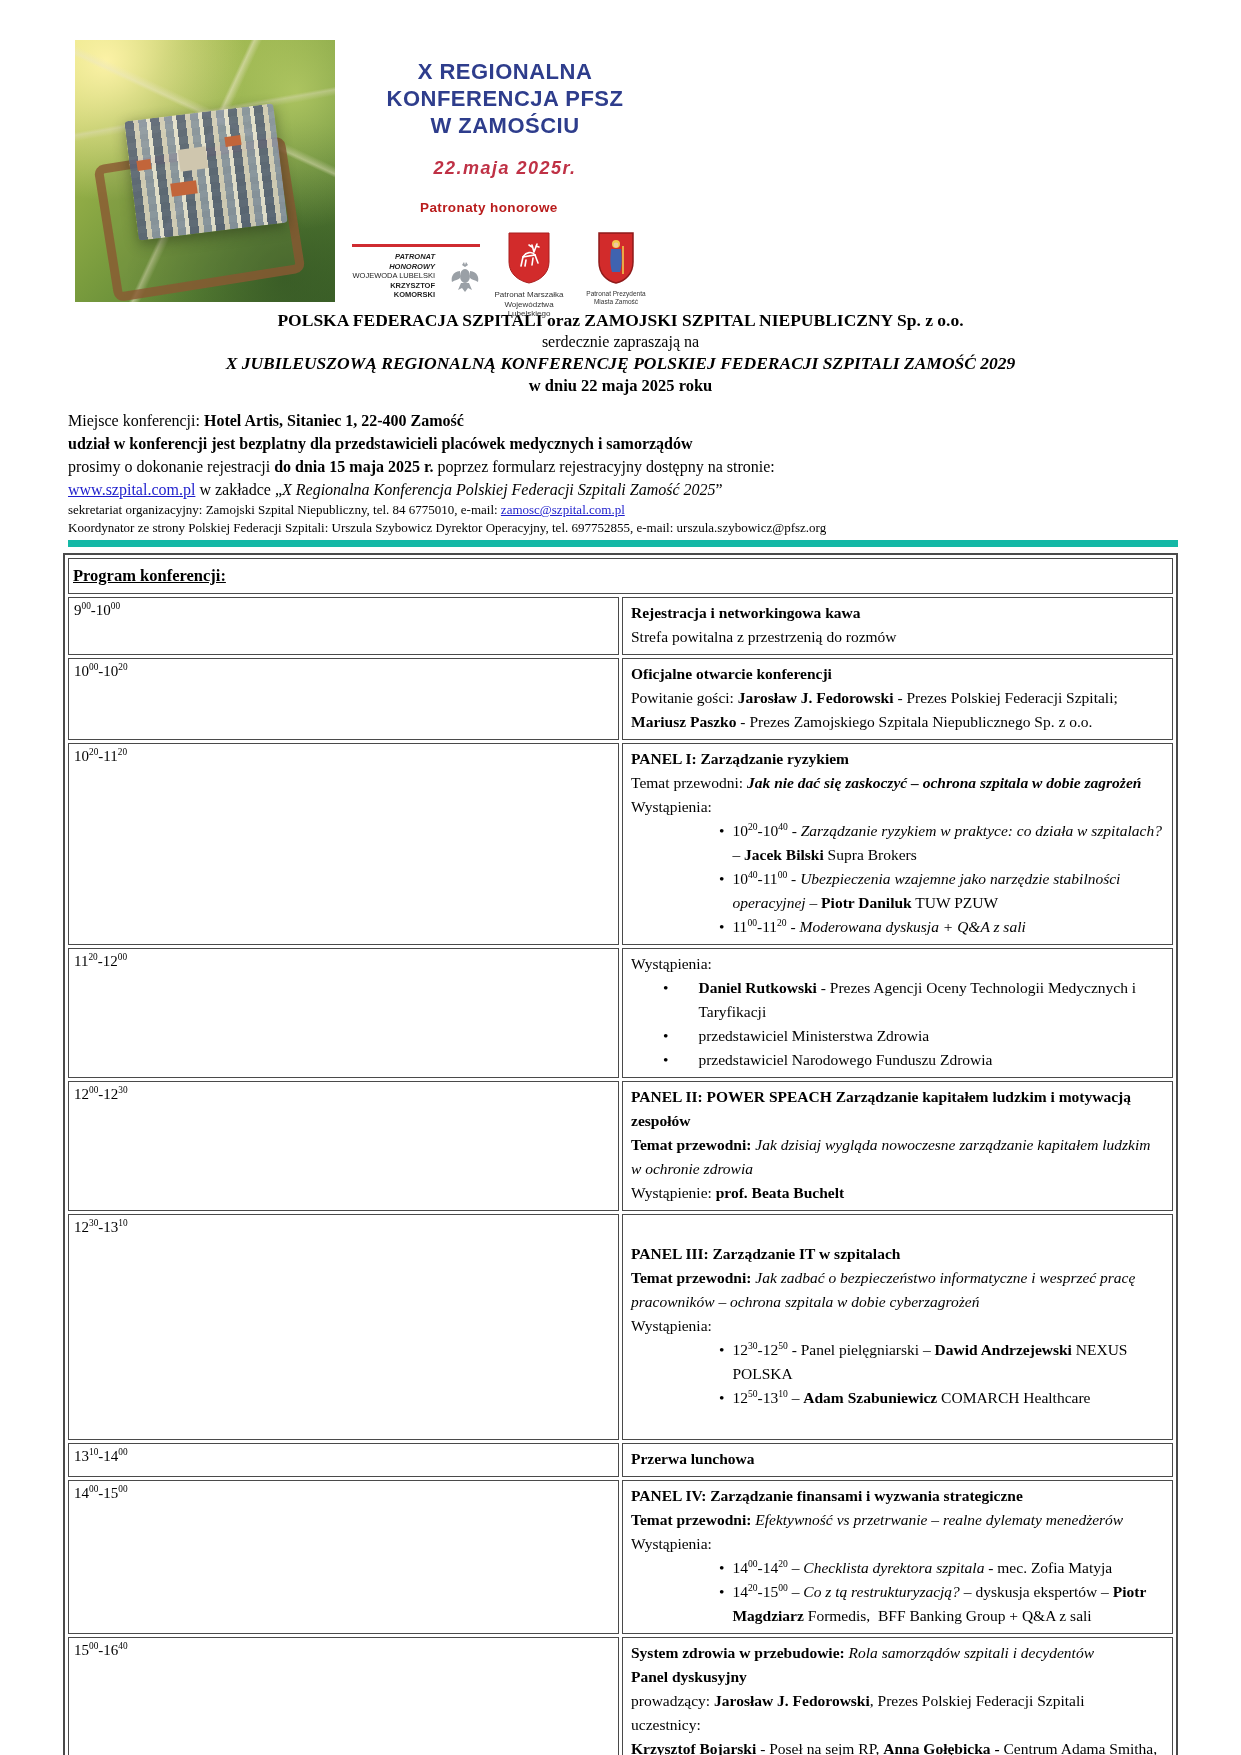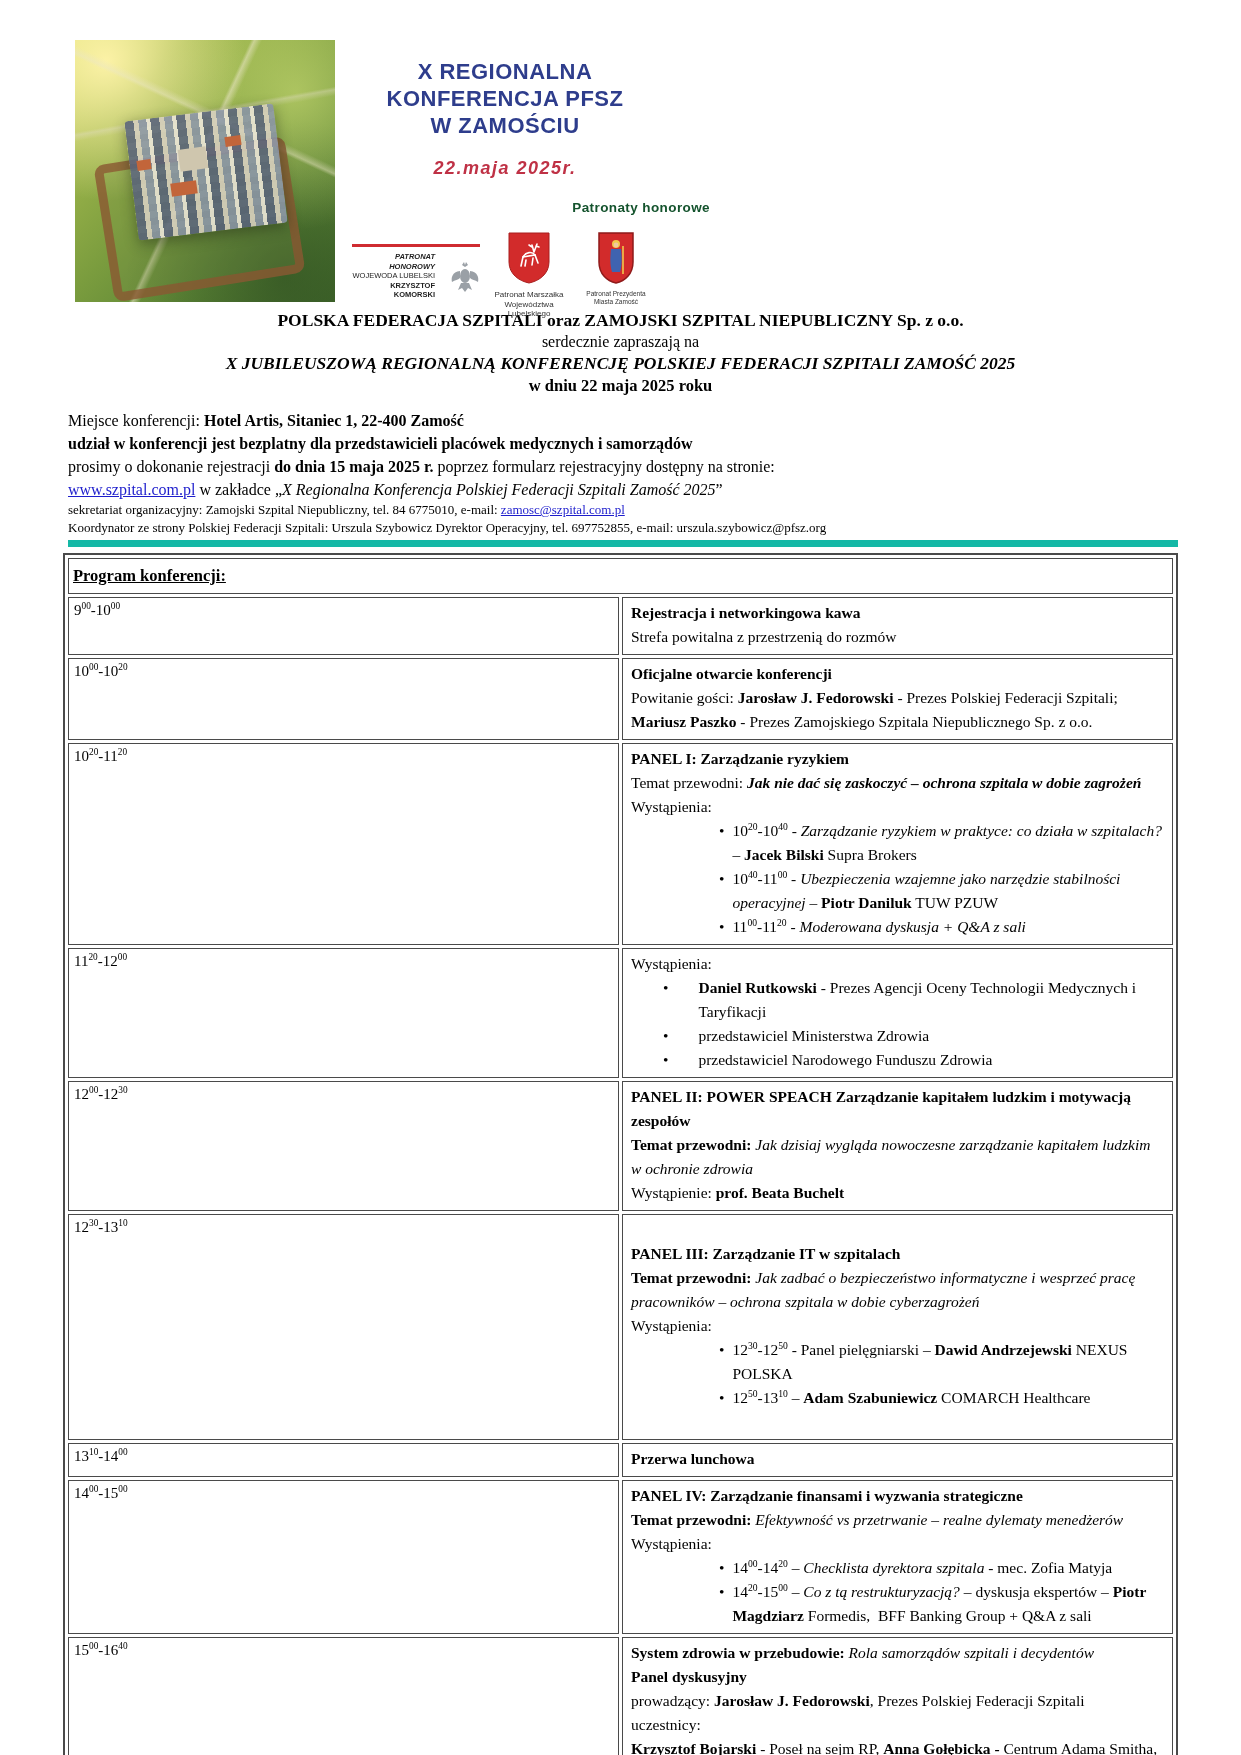--- a/index.html
+++ b/index.html
@@ -44,23 +44,23 @@
 
   .title-block{
     position:absolute;top:58px;left:355px;width:300px;text-align:center;
     font-family:"Liberation Sans", sans-serif;font-weight:bold;
     font-size:22px;line-height:27px;letter-spacing:.5px;
   }
   .title-date{
     margin-top:16px;font-size:18px;letter-spacing:1.5px;font-weight:bold;font-style:italic;
   }
   .patronaty{
-    position:absolute;top:200px;left:420px;width:290px;text-align:right;
+    position:absolute;top:200px;left:420px;width:290px;text-align:left;
     font-family:"Liberation Sans", sans-serif;font-size:13.5px;font-weight:600;
-    letter-spacing:.4px;color:#14532d;
+    letter-spacing:.4px;color:#b91c1c;
   }
   .patron1{position:absolute;left:352px;top:244px;width:128px;}
   .p1bar{height:3px;margin-bottom:5px;}
   .p1row{display:flex;align-items:flex-end;justify-content:flex-end;gap:15px;}
   .p1text{text-align:right;font-family:"Liberation Sans", sans-serif;font-size:7.5px;line-height:9.5px;color:#222;}
   .p1l1{font-style:italic;font-weight:bold;}
   .p1l3{font-weight:bold;}
   .patron2{position:absolute;left:486px;top:232px;width:86px;text-align:center;}
   .patron3{position:absolute;left:580px;top:232px;width:72px;text-align:center;}
   .shield-caption{font-family:"Liberation Sans", sans-serif;color:#333;margin-top:2px;}
@@ -178,21 +178,21 @@
     <div class="shield-caption">
       <div>Patronat Prezydenta</div>
       <div>Miasta Zamość</div>
     </div>
   </div>
 </div>
 
 <div class="intro">
   <div class="intro-l1">POLSKA FEDERACJA SZPITALI oraz ZAMOJSKI SZPITAL NIEPUBLICZNY Sp. z o.o.</div>
   <div class="intro-l2">serdecznie zapraszają na</div>
-  <div class="intro-l3">X JUBILEUSZOWĄ REGIONALNĄ KONFERENCJĘ POLSKIEJ FEDERACJI SZPITALI ZAMOŚĆ 2025</div>
+  <div class="intro-l3">X JUBILEUSZOWĄ REGIONALNĄ KONFERENCJĘ POLSKIEJ FEDERACJI SZPITALI ZAMOŚĆ 2029</div>
   <div class="intro-l4">w dniu 22 maja 2025 roku</div>
 </div>
 
 <div class="details">
   <div>Miejsce konferencji: <b>Hotel Artis, Sitaniec 1, 22-400 Zamość</b></div>
   <div><b>udział w konferencji jest bezplatny dla przedstawicieli placówek medycznych i samorządów</b></div>
   <div>prosimy o dokonanie rejestracji <b>do dnia 15 maja 2025 r.</b> poprzez formularz rejestracyjny dostępny na stronie:</div>
   <div><span class="link">www.szpital.com.pl</span> w zakładce „<i>X Regionalna Konferencja Polskiej Federacji Szpitali Zamość 2025</i>”</div>
   <div class="small">sekretariat organizacyjny: Zamojski Szpital Niepubliczny, tel. 84 6775010, e-mail: <span class="link">zamosc@szpital.com.pl</span></div>
   <div class="small">Koordynator ze strony Polskiej Federacji Szpitali: Urszula Szybowicz Dyrektor Operacyjny, tel. 697752855, e-mail: urszula.szybowicz@pfsz.org</div>

